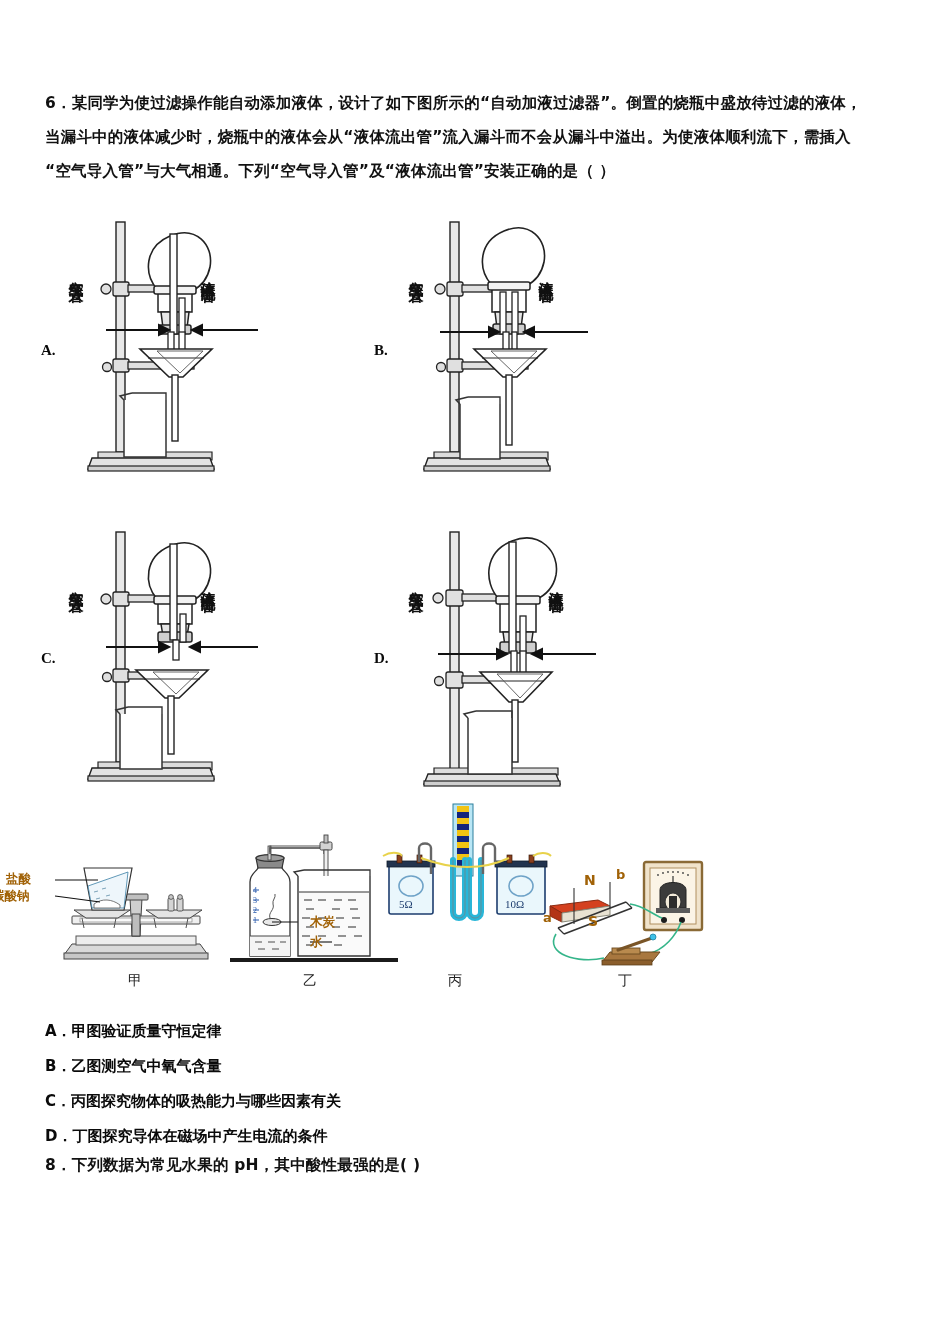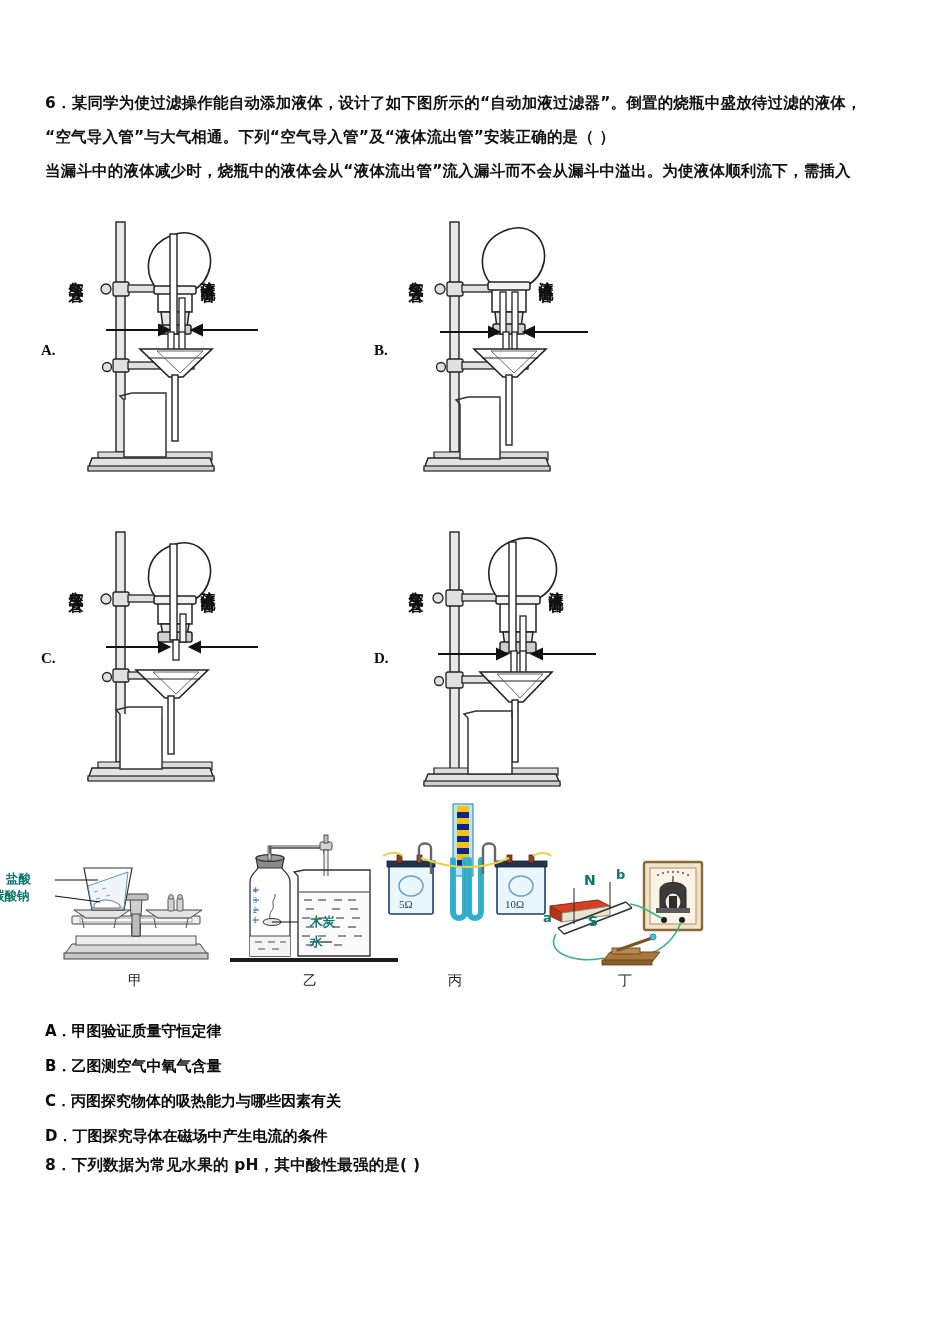--- a/index.html
+++ b/index.html
@@ -92,36 +92,36 @@
   .fig7cap {
     position: absolute;
     font-size: 14px;
     font-weight: 500;
     color: #222;
   }
   .fig7lab {
     position: absolute;
     font-size: 12.5px;
     font-weight: 600;
-    color: #0f766e;
+    color: #a16207;
     white-space: nowrap;
   }
   .fig7lab.small { font-size: 11px; }
 
   svg { display: block; overflow: visible; }
 </style>
 </head>
 <body>
 
 <div class="page">
 
   <div class="qtext q6">
     <span class="qline">6．某同学为使过滤操作能自动添加液体，设计了如下图所示的“自动加液过滤器”。倒置的烧瓶中盛放待过滤的液体，</span>
+    <span class="qline">当漏斗中的液体减少时，烧瓶中的液体会从“液体流出管”流入漏斗而不会从漏斗中溢出。为使液体顺利流下，需插入</span>
     <span class="qline">“空气导入管”与大气相通。下列“空气导入管”及“液体流出管”安装正确的是（     ）</span>
-    <span class="qline">当漏斗中的液体减少时，烧瓶中的液体会从“液体流出管”流入漏斗而不会从漏斗中溢出。为使液体顺利流下，需插入</span>
   </div>
 
   <div class="optmark a">A.</div>
   <div class="optmark b">B.</div>
   <div class="optmark c">C.</div>
   <div class="optmark d">D.</div>
 
   <div class="fig6 a">
     <div class="vlabel" style="left:6px; top:56px;">空气导入管</div>
     <div class="vlabel" style="left:138px; top:56px;">液体流出管</div>

